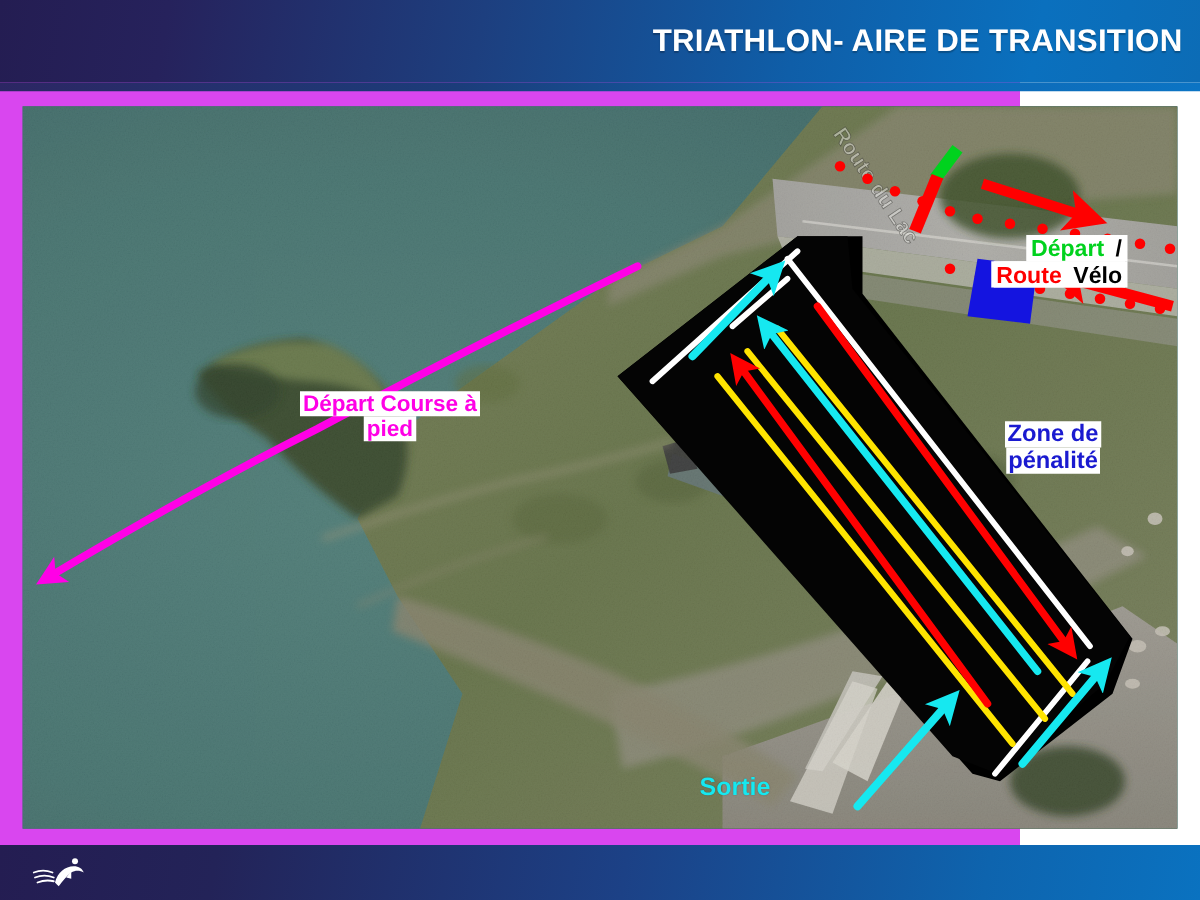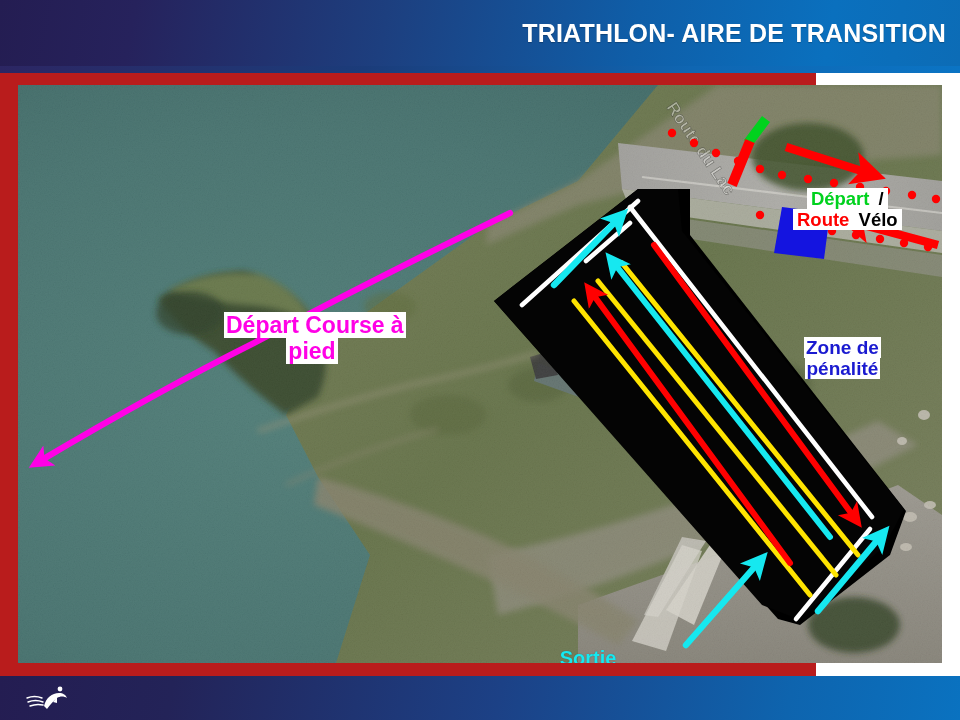--- a/index.html
+++ b/index.html
@@ -4,21 +4,21 @@
 <title>Triathlon - Aire de transition</title>
 <style>
   * { margin:0; padding:0; box-sizing:border-box; }
   html,body{
     width:960px; height:720px; overflow:hidden;
     font-family:"Liberation Sans", sans-serif;
     background:#ffffff;
   }
   #slide{
     position:relative; width:816px; height:720px;
-    background:#b91c1c;
+    background:#d946ef;
   }
 
   
   #header{
     position:absolute; left:0; top:0; width:960px; height:66px;
     background:linear-gradient(100deg,#241d52 0%,#26225c 14%,#1d3f7f 40%,#0f5ea8 66%,#0a70be 86%,#0c6cb6 100%);
     display:flex; align-items:center; justify-content:flex-end;
   }
   #header-title{
     color:#ffffff; font-size:25px; font-weight:bold;
@@ -51,34 +51,34 @@
 
   
   .maplabel{
     position:absolute; font-weight:bold; line-height:1.12;
     white-space:nowrap; pointer-events:none;
   }
   .boxed span{ background:#ffffff; padding:0 2px; }
 
   #label-depart-course{
     left:206px; top:228px; width:176px; text-align:center;
-    font-size:23px; color:#ff00e6;
+    font-size:18px; color:#ff00e6;
   }
   #label-velo{
-    left:775px; top:104px; width:auto; text-align:center; font-size:18.5px;
+    left:775px; top:104px; width:auto; text-align:right; font-size:18.5px;
   }
   #label-velo .g{ color:#00d21e; }
   #label-velo .k{ color:#000000; }
   #label-velo .r{ color:#ff0000; }
   #label-penalite{
     left:786px; top:252px; width:auto; text-align:center;
     font-size:19px; color:#1a1ad0;
   }
   #label-sortie{
-    left:495px; top:562px; width:150px; text-align:center;
+    left:495px; top:534px; width:150px; text-align:center;
     font-size:20px; color:#16e8f0;
     text-shadow:0 0 1px rgba(0,0,0,.35);
   }
 </style>
 </head>
 <body>
 
 <div id="slide">
 
   <div id="header">

